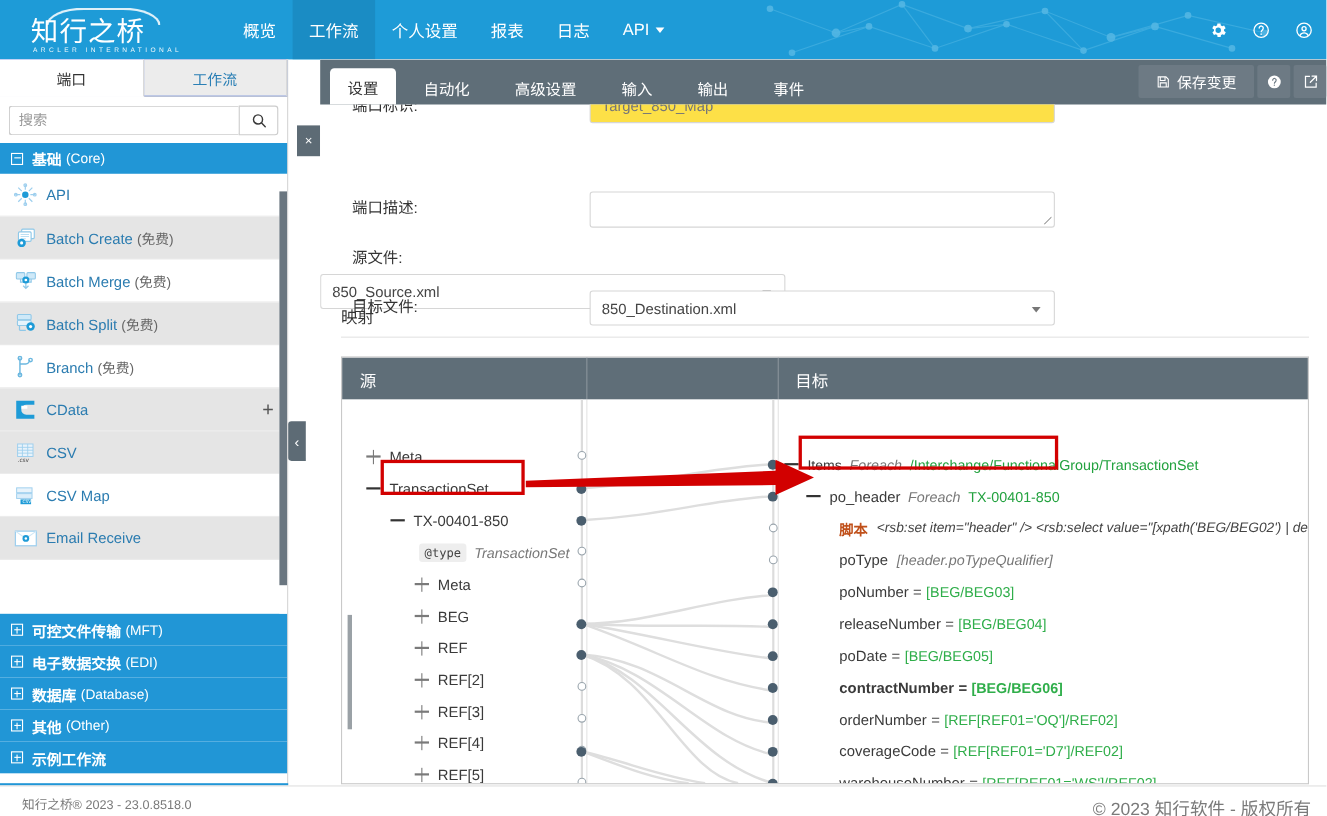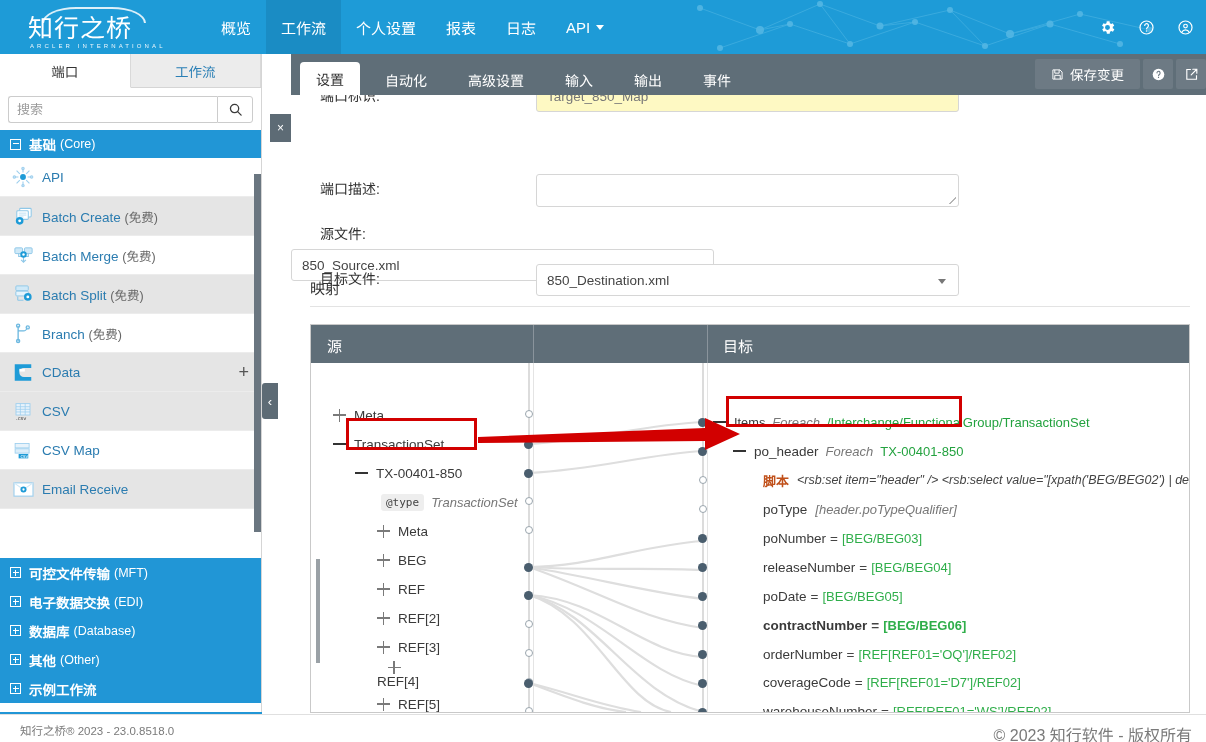--- a/index.html
+++ b/index.html
@@ -157,21 +157,21 @@
   }
 
   .formarea { position: absolute; left: 0; top: 41px; width: 915px; height: 215px; overflow: hidden; }
   .frow { position: absolute; left: 0; display: flex; align-items: flex-start; width: 100%; }
   .flabel { width: 245px; padding-left: 29px; font-size: 14px; color: #333; line-height: 30px; }
   .finput {
     width: 423px; height: 31px; border: 1px solid #d6d6d6; border-radius: 3px;
     background: #fff; font-size: 13.5px; color: #444; padding: 0 10px;
     line-height: 29px; font-family: "Liberation Sans", sans-serif;
   }
-  .finput.ro { background: #fef9c3; color: #777; }
+  .finput.ro { background: #fde047; color: #777; }
   .ftext {
     width: 423px; height: 33px; border: 1px solid #d6d6d6; border-radius: 3px;
     background: #fff; position: relative;
   }
   .ftext::after {
     content: ""; position: absolute; right: 2px; bottom: 2px;
     width: 7px; height: 7px;
     background:
       linear-gradient(135deg, transparent 45%, #b6b6b6 45%, #b6b6b6 58%, transparent 58%);
   }
@@ -666,21 +666,21 @@
         <span class="nm">REF</span>
       </div>
       <div class="srow" style="left:66px; top:241px;">
         <span class="exp plus"></span>
         <span class="nm">REF[2]</span>
       </div>
       <div class="srow" style="left:66px; top:270px;">
         <span class="exp plus"></span>
         <span class="nm">REF[3]</span>
       </div>
-      <div class="srow" style="left:66px; top:298px;flex-direction:column;">
+      <div class="srow" style="left:66px; top:298px;">
         <span class="exp plus"></span>
         <span class="nm">REF[4]</span>
       </div>
       <div class="srow" style="left:66px; top:327px;">
         <span class="exp plus"></span>
         <span class="nm">REF[5]</span>
       </div>
 
       <div style="position:absolute;left:5px;top:196px;width:4px;height:104px;background:#9aa1a6;"></div>
 

